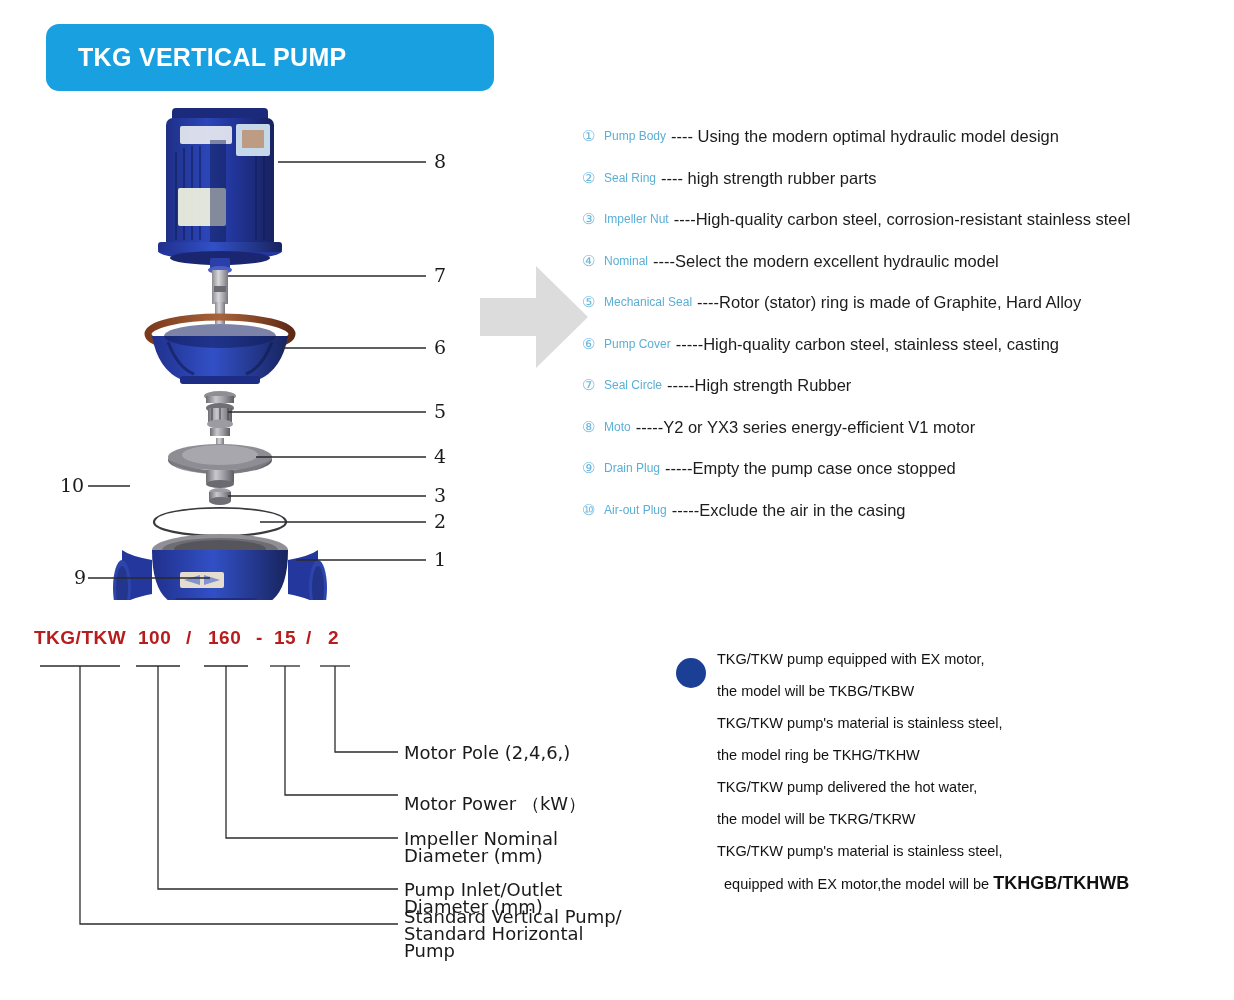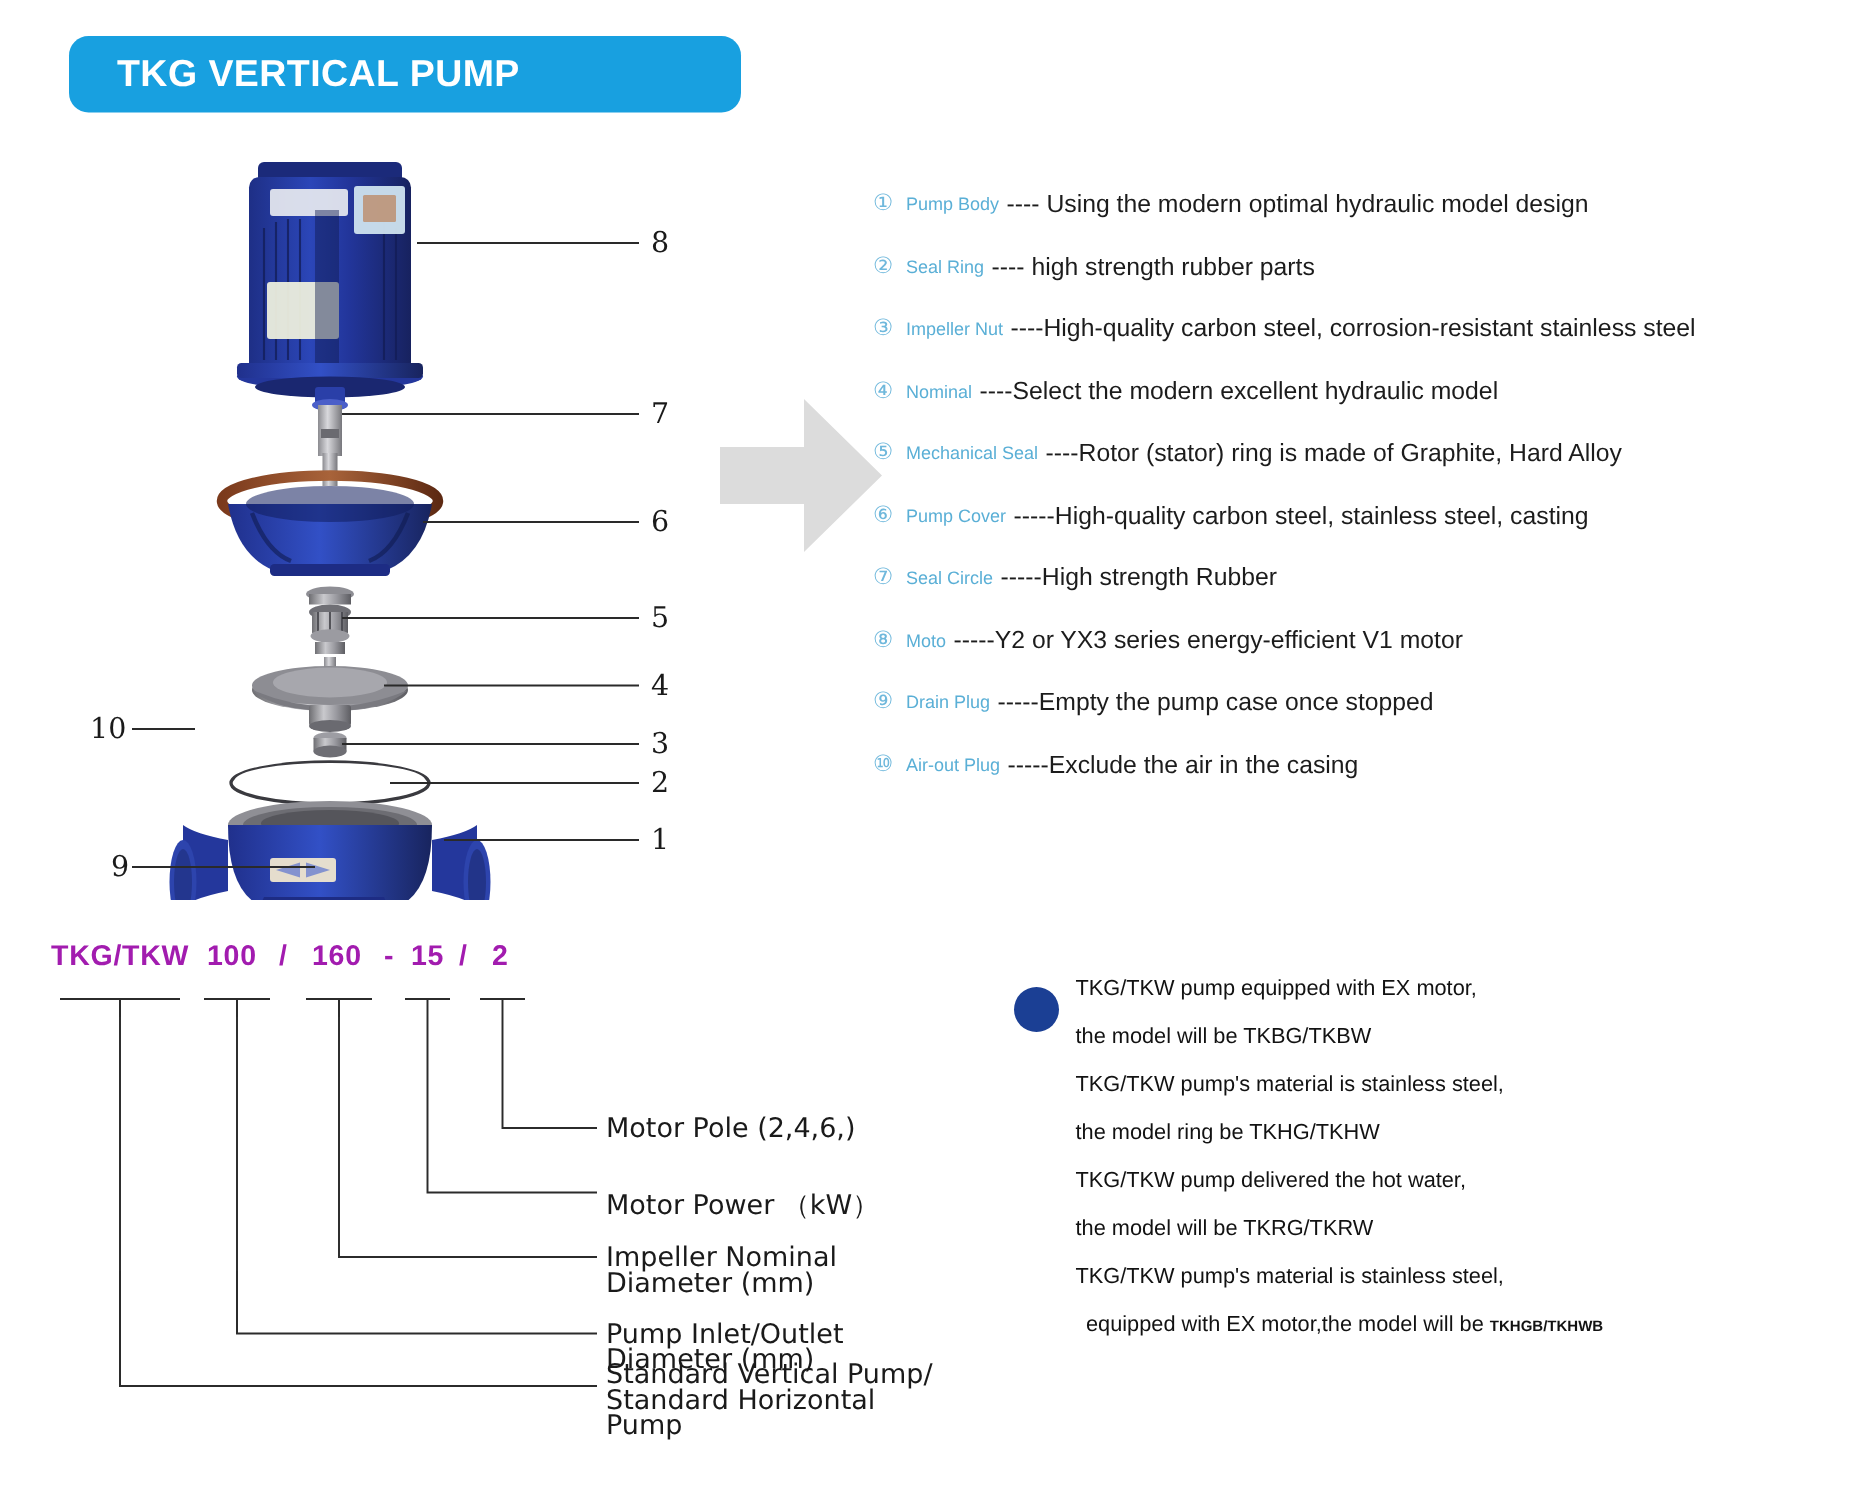--- a/index.html
+++ b/index.html
@@ -5,21 +5,21 @@
   html,body{margin:0;padding:0;}
   body{
     width:1234px;height:1000px;position:relative;overflow:hidden;
     background:#ffffff;
     font-family:"Liberation Sans",sans-serif;
     color:#1a1a1a;
   }
 
   
   #title-banner{
-    position:absolute;left:46px;top:24px;width:448px;height:51px;
+    position:absolute;left:46px;top:24px;width:448px;height:67px;
     background:#18a0e0;border-radius:13px;
     display:flex;align-items:center;
   }
   #title-banner .t{
     margin-left:32px;color:#ffffff;font-size:25px;font-weight:bold;
     letter-spacing:.3px;
   }
 
   
   #diagram{position:absolute;left:60px;top:90px;width:400px;height:510px;}
@@ -41,41 +41,41 @@
   }
   .leg-desc{
     color:#1c1c1c;font-size:16.5px;line-height:20px;white-space:nowrap;
     font-weight:500;
   }
 
   
   #model-block{position:absolute;left:0;top:615px;width:640px;height:360px;}
   #model-code{
     position:absolute;left:0;top:12px;width:400px;height:32px;
-    font-size:19px;font-weight:bold;color:#a21caf;letter-spacing:.5px;
+    font-size:19px;font-weight:bold;color:#b91c1c;letter-spacing:.5px;
     white-space:pre;
   }
   #model-code span{position:absolute;top:0;}
   #model-lines{position:absolute;left:0;top:0;}
   .mc-label{
     position:absolute;font-size:18px;color:#1a1a1a;line-height:17px;
     white-space:pre-line;font-family:"DejaVu Sans",sans-serif;
   }
 
   
   #notes{position:absolute;left:676px;top:650px;width:530px;}
   #notes-bullet{
     position:absolute;left:0;top:8px;width:30px;height:30px;border-radius:50%;
     background:#1b3f94;
   }
   .note-line{
     margin-left:41px;font-size:14.5px;color:#121212;line-height:18px;
     height:32px;white-space:nowrap;
   }
-  .note-line b{font-weight:bold;font-size:10px;}
+  .note-line b{font-weight:bold;font-size:18px;}
 </style>
 </head>
 <body>
 
 <div id="title-banner">
   <span class="t">TKG VERTICAL PUMP</span>
 </div>
 
 <div id="diagram">
 <svg width="400" height="510" viewBox="0 0 400 510" xmlns="http://www.w3.org/2000/svg">

